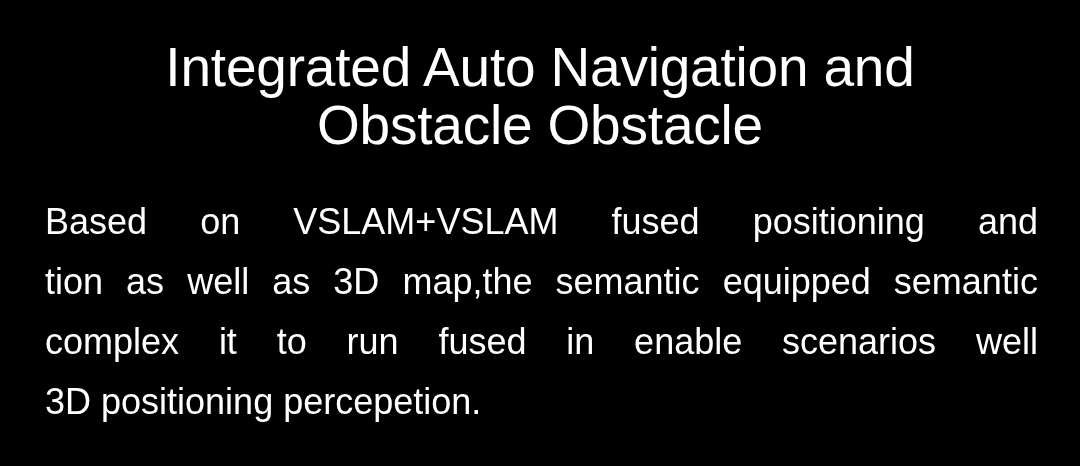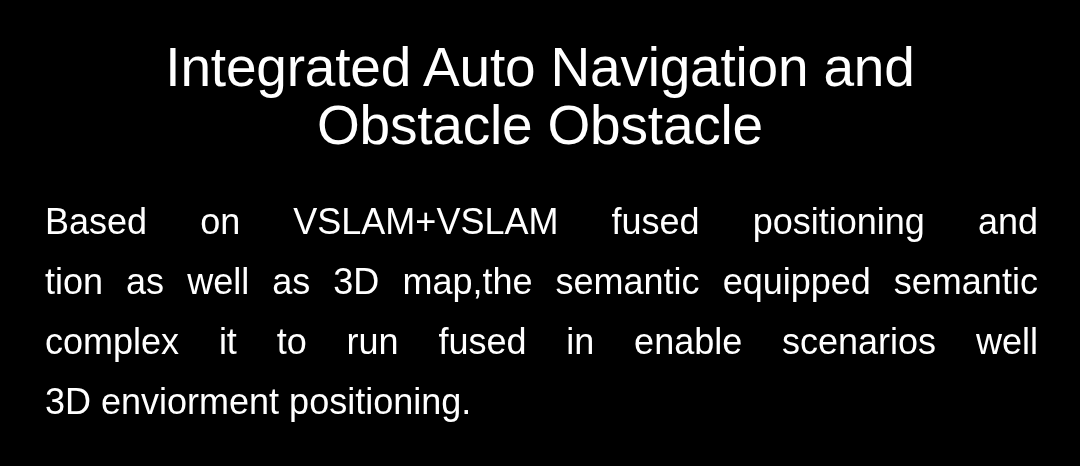--- a/index.html
+++ b/index.html
@@ -91,17 +91,17 @@
   </div>
 
   <div class="body-block">
 
     <div class="body-line justified"><span class="w">Based</span><span class="w">on</span><span class="w">VSLAM+VSLAM</span><span class="w">fused</span><span class="w">positioning</span><span class="w">and</span></div>
 
     <div class="body-line justified"><span class="w">tion</span><span class="w">as</span><span class="w">well</span><span class="w">as</span><span class="w">3D</span><span class="w">map,the</span><span class="w">semantic</span><span class="w">equipped</span><span class="w">semantic</span></div>
 
     <div class="body-line justified"><span class="w">complex</span><span class="w">it</span><span class="w">to</span><span class="w">run</span><span class="w">fused</span><span class="w">in</span><span class="w">enable</span><span class="w">scenarios</span><span class="w">well</span></div>
 
-    <div class="body-line last">3D enviorment positioning.</div>
+    <div class="body-line last">3D positioning percepetion.</div>
 
   </div>
 
 </div>
 
 </body></html>

